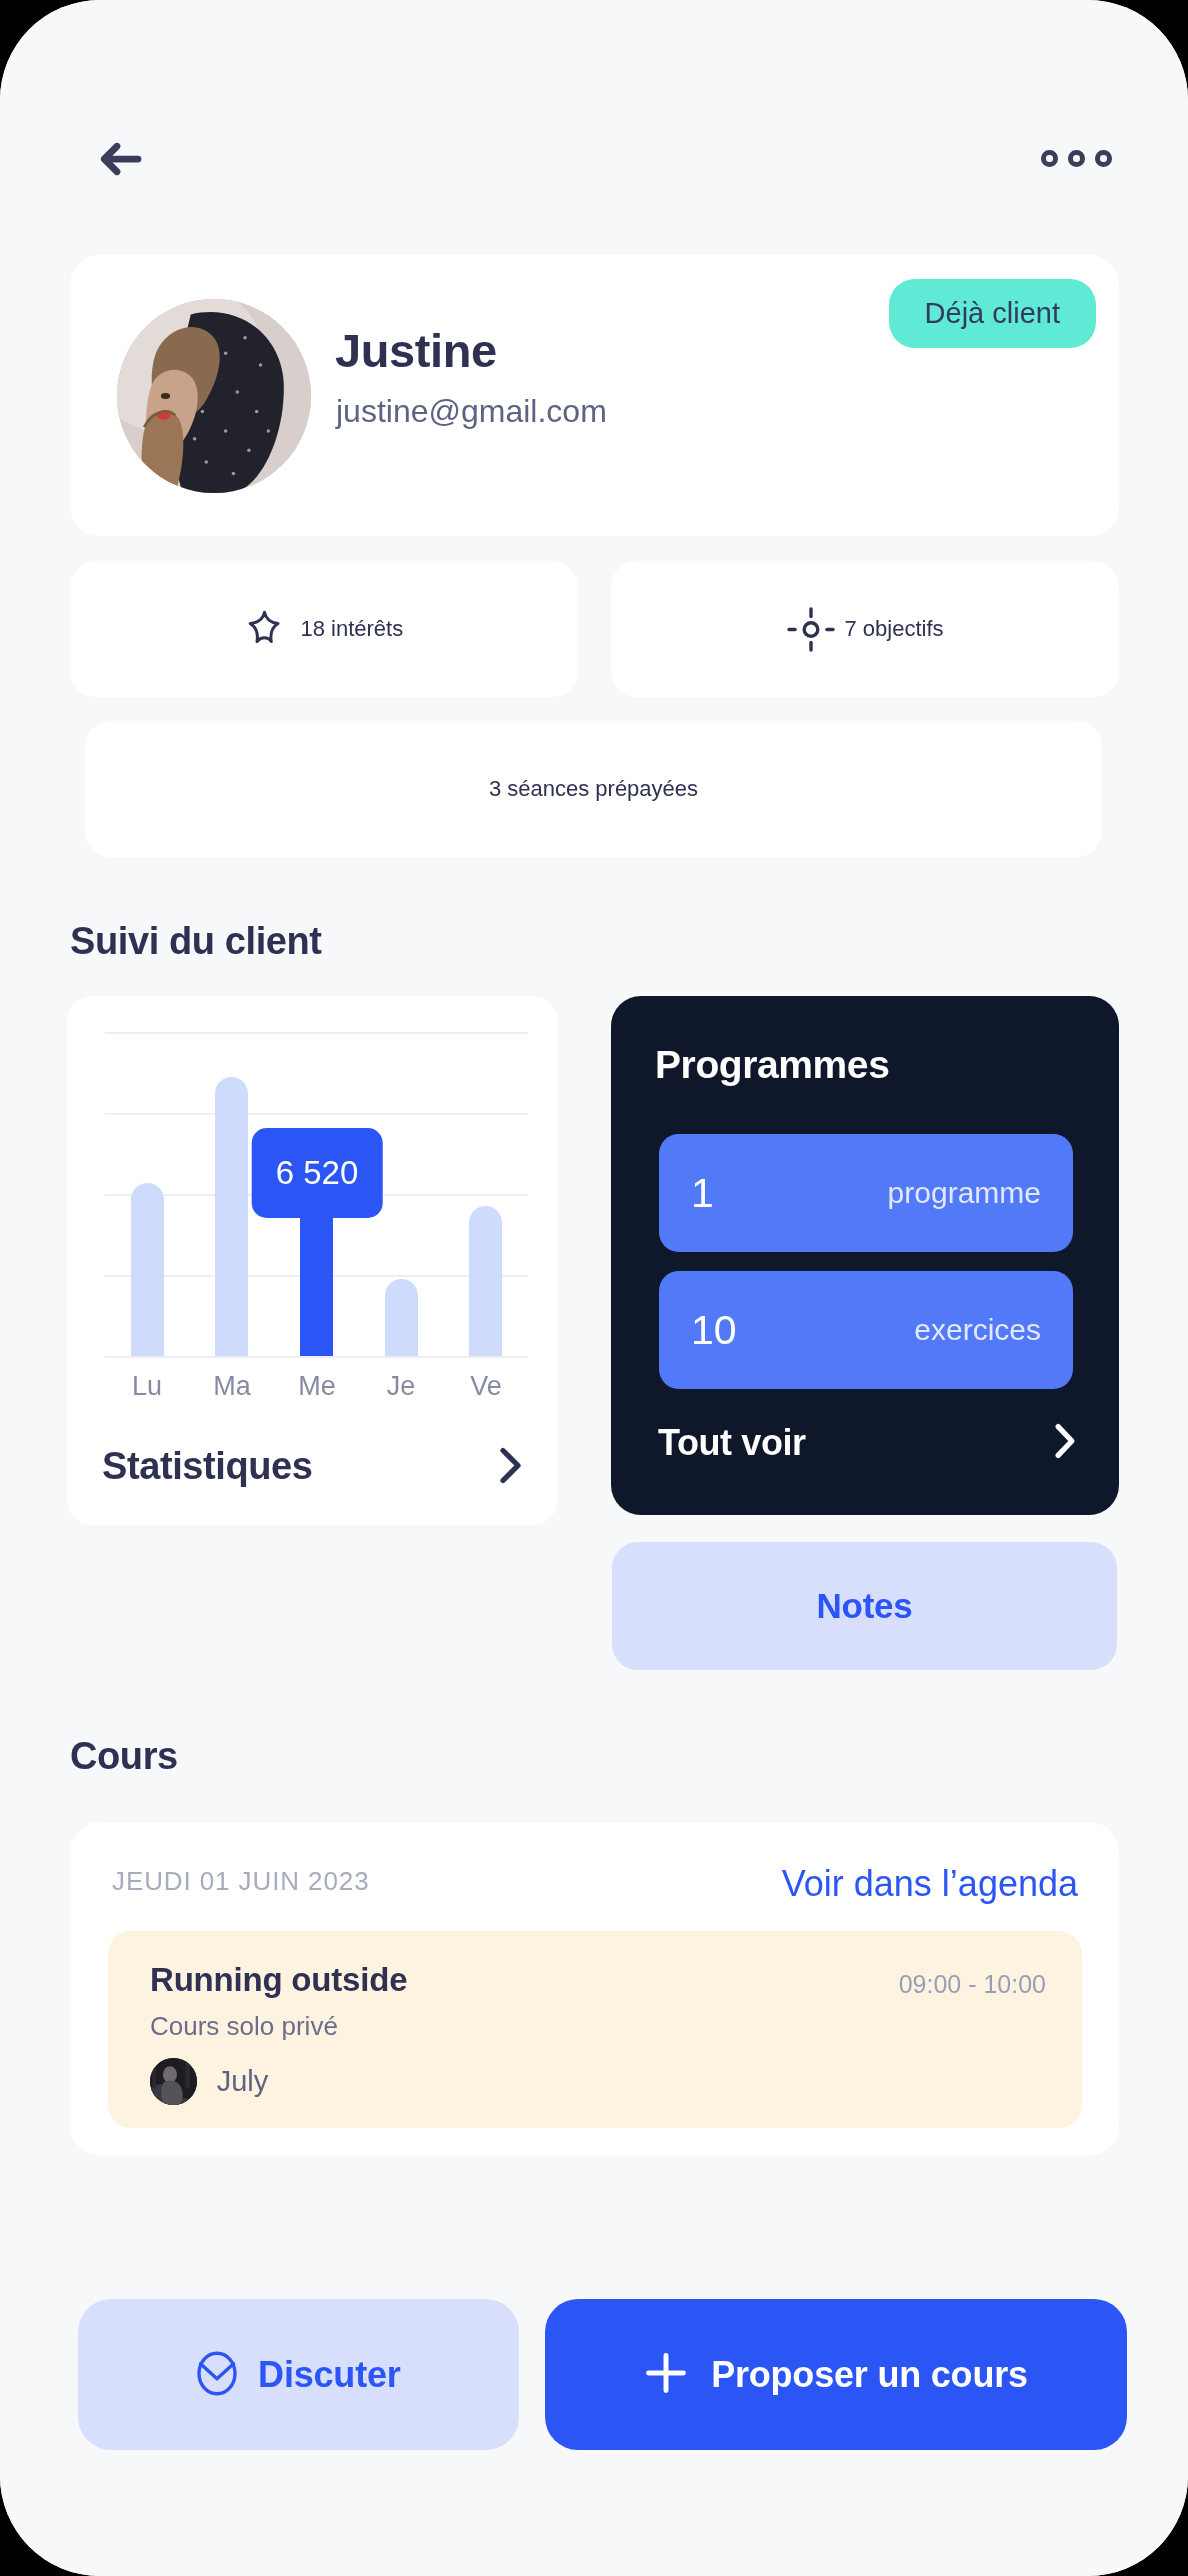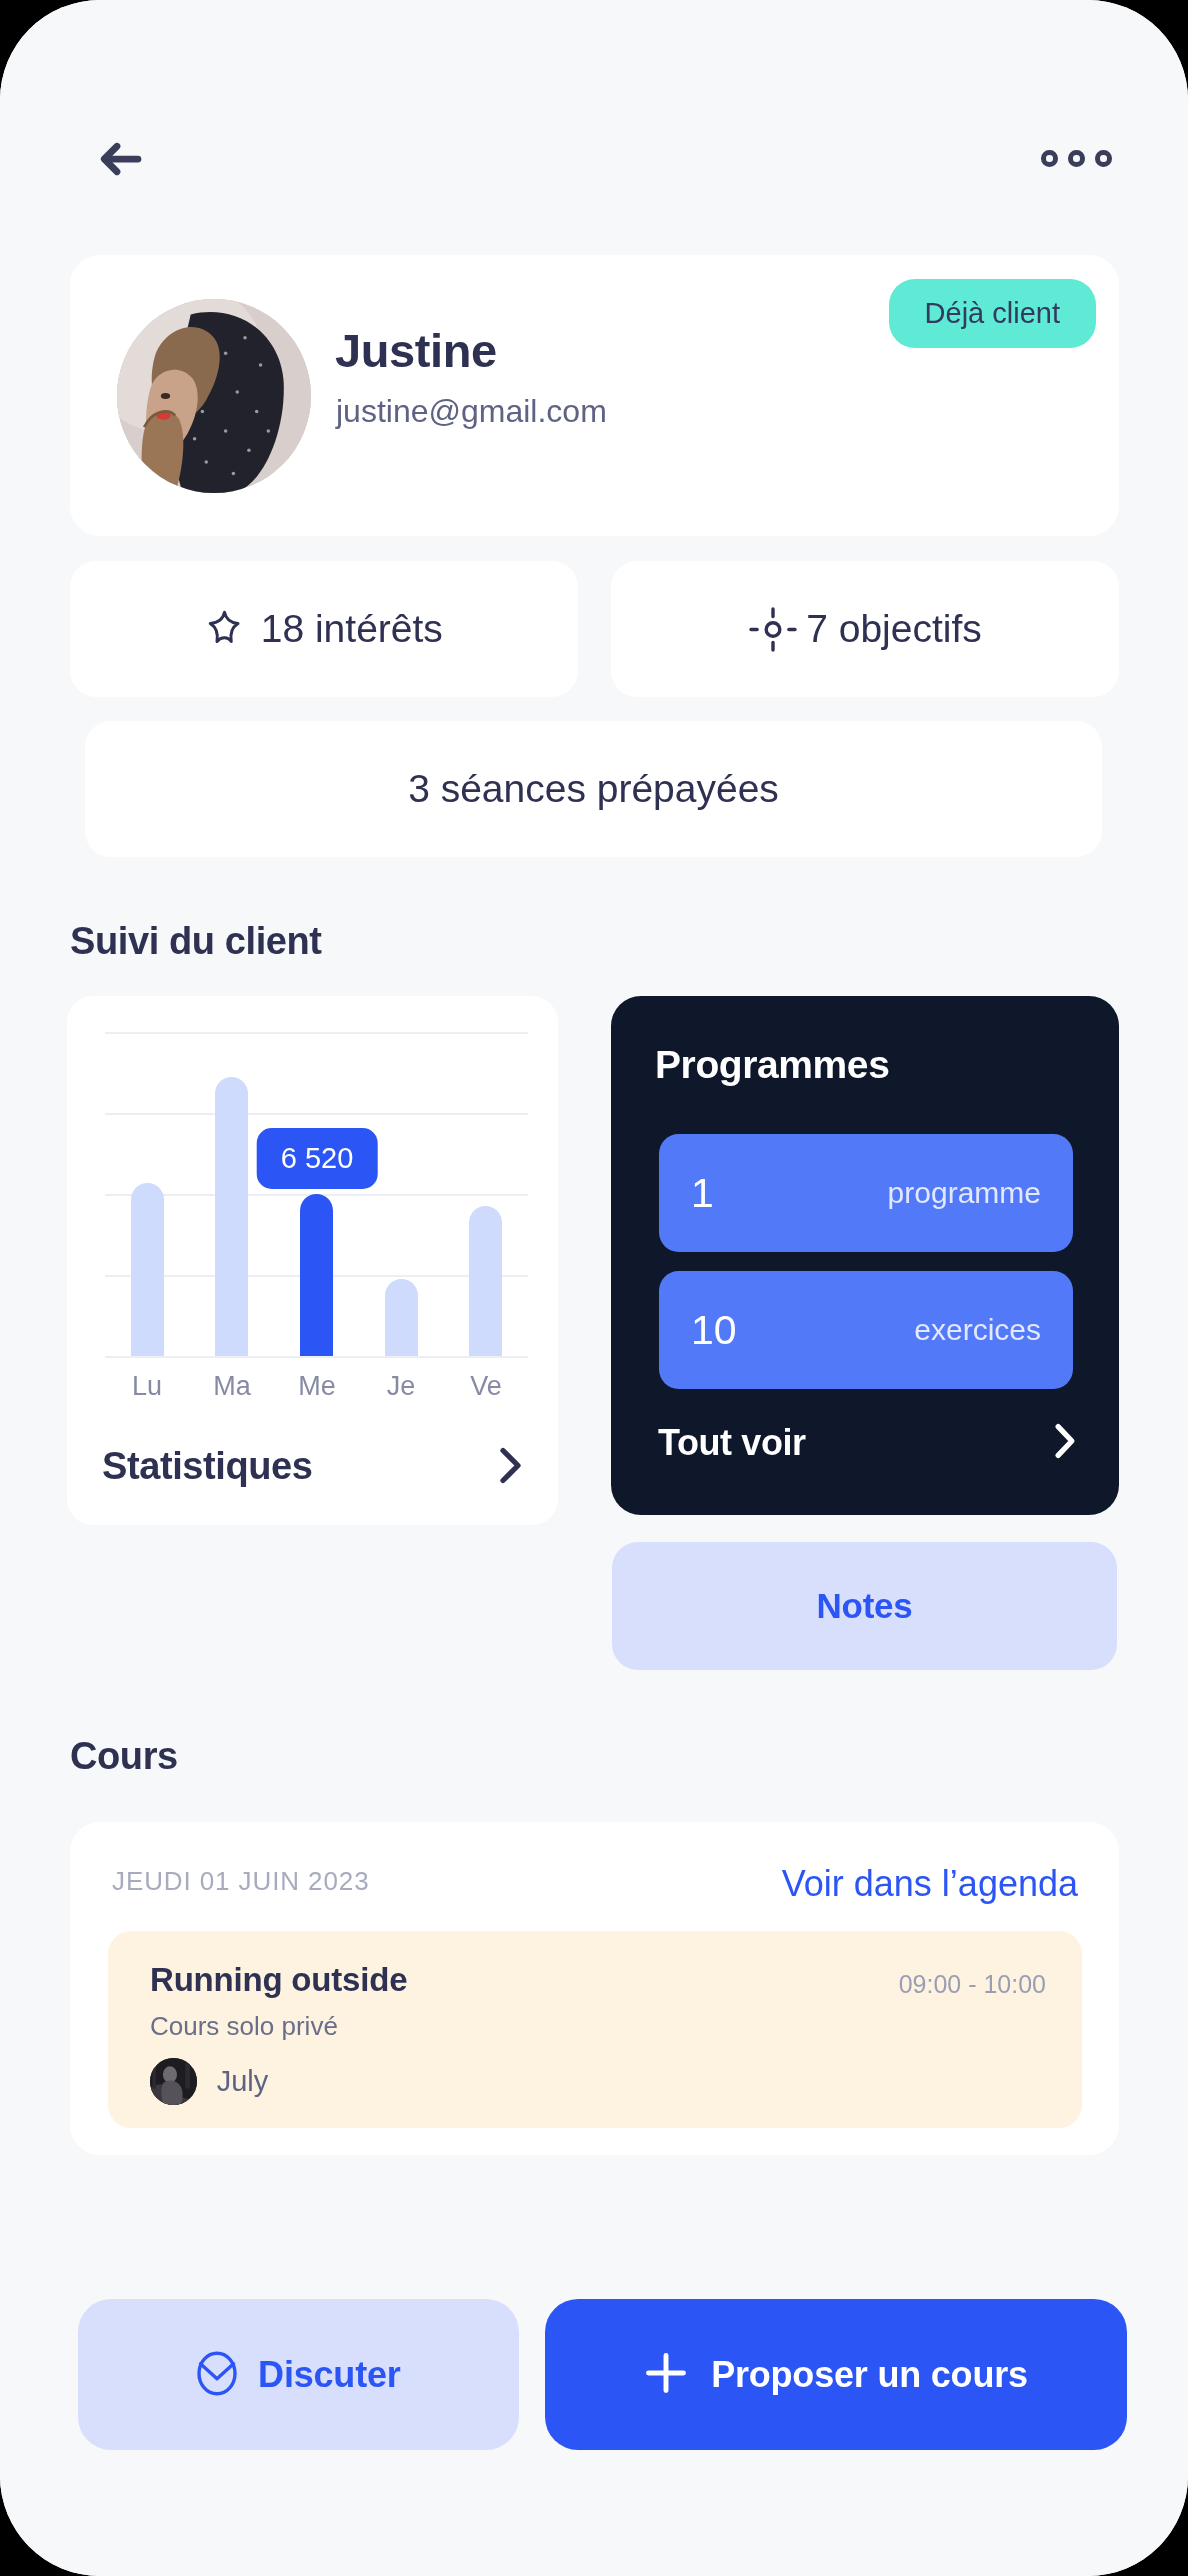--- a/index.html
+++ b/index.html
@@ -115,21 +115,21 @@
     display: flex;
     align-items: center;
     justify-content: center;
     gap: 16.6px;
     cursor: pointer;
   }
   .pill-interests { left: 70px;  top: 561px; width: 508px; height: 136px; }
   .pill-goals     { left: 611px; top: 561px; width: 508px; height: 136px; gap: 8px; }
   .pill-sessions  { left: 85px; top: 721px; width: 1017px; height: 136px; }
   .pill-text {
-    font-size: 39px;
+    font-size: 22px;
     color: #2E3151;
     font-weight: 500;
   }
   .pill-icon { display: flex; align-items: center; }
 
   
   .section-title {
     position: absolute;
     font-size: 38px;
     font-weight: 700;
@@ -164,23 +164,23 @@
     border-radius: 16.6px 16.6px 0 0;
     bottom: 0;
     cursor: pointer;
   }
   .bar.muted  { background: #CFDBFD; }
   .bar.active { background: #2B55F5; }
   .tooltip {
     position: absolute;
     background: #2B55F5;
     color: #FFFFFF;
-    font-size: 29px;
+    font-size: 33px;
     border-radius: 15px;
-    padding: 14px 24px;
+    padding: 26px 24px;
     white-space: nowrap;
     transform: translateX(-50%);
     cursor: pointer;
   }
   .xlabels {
     position: absolute;
     left: 38px; top: 375px;
     width: 423px; height: 36px;
   }
   .xlabel {

